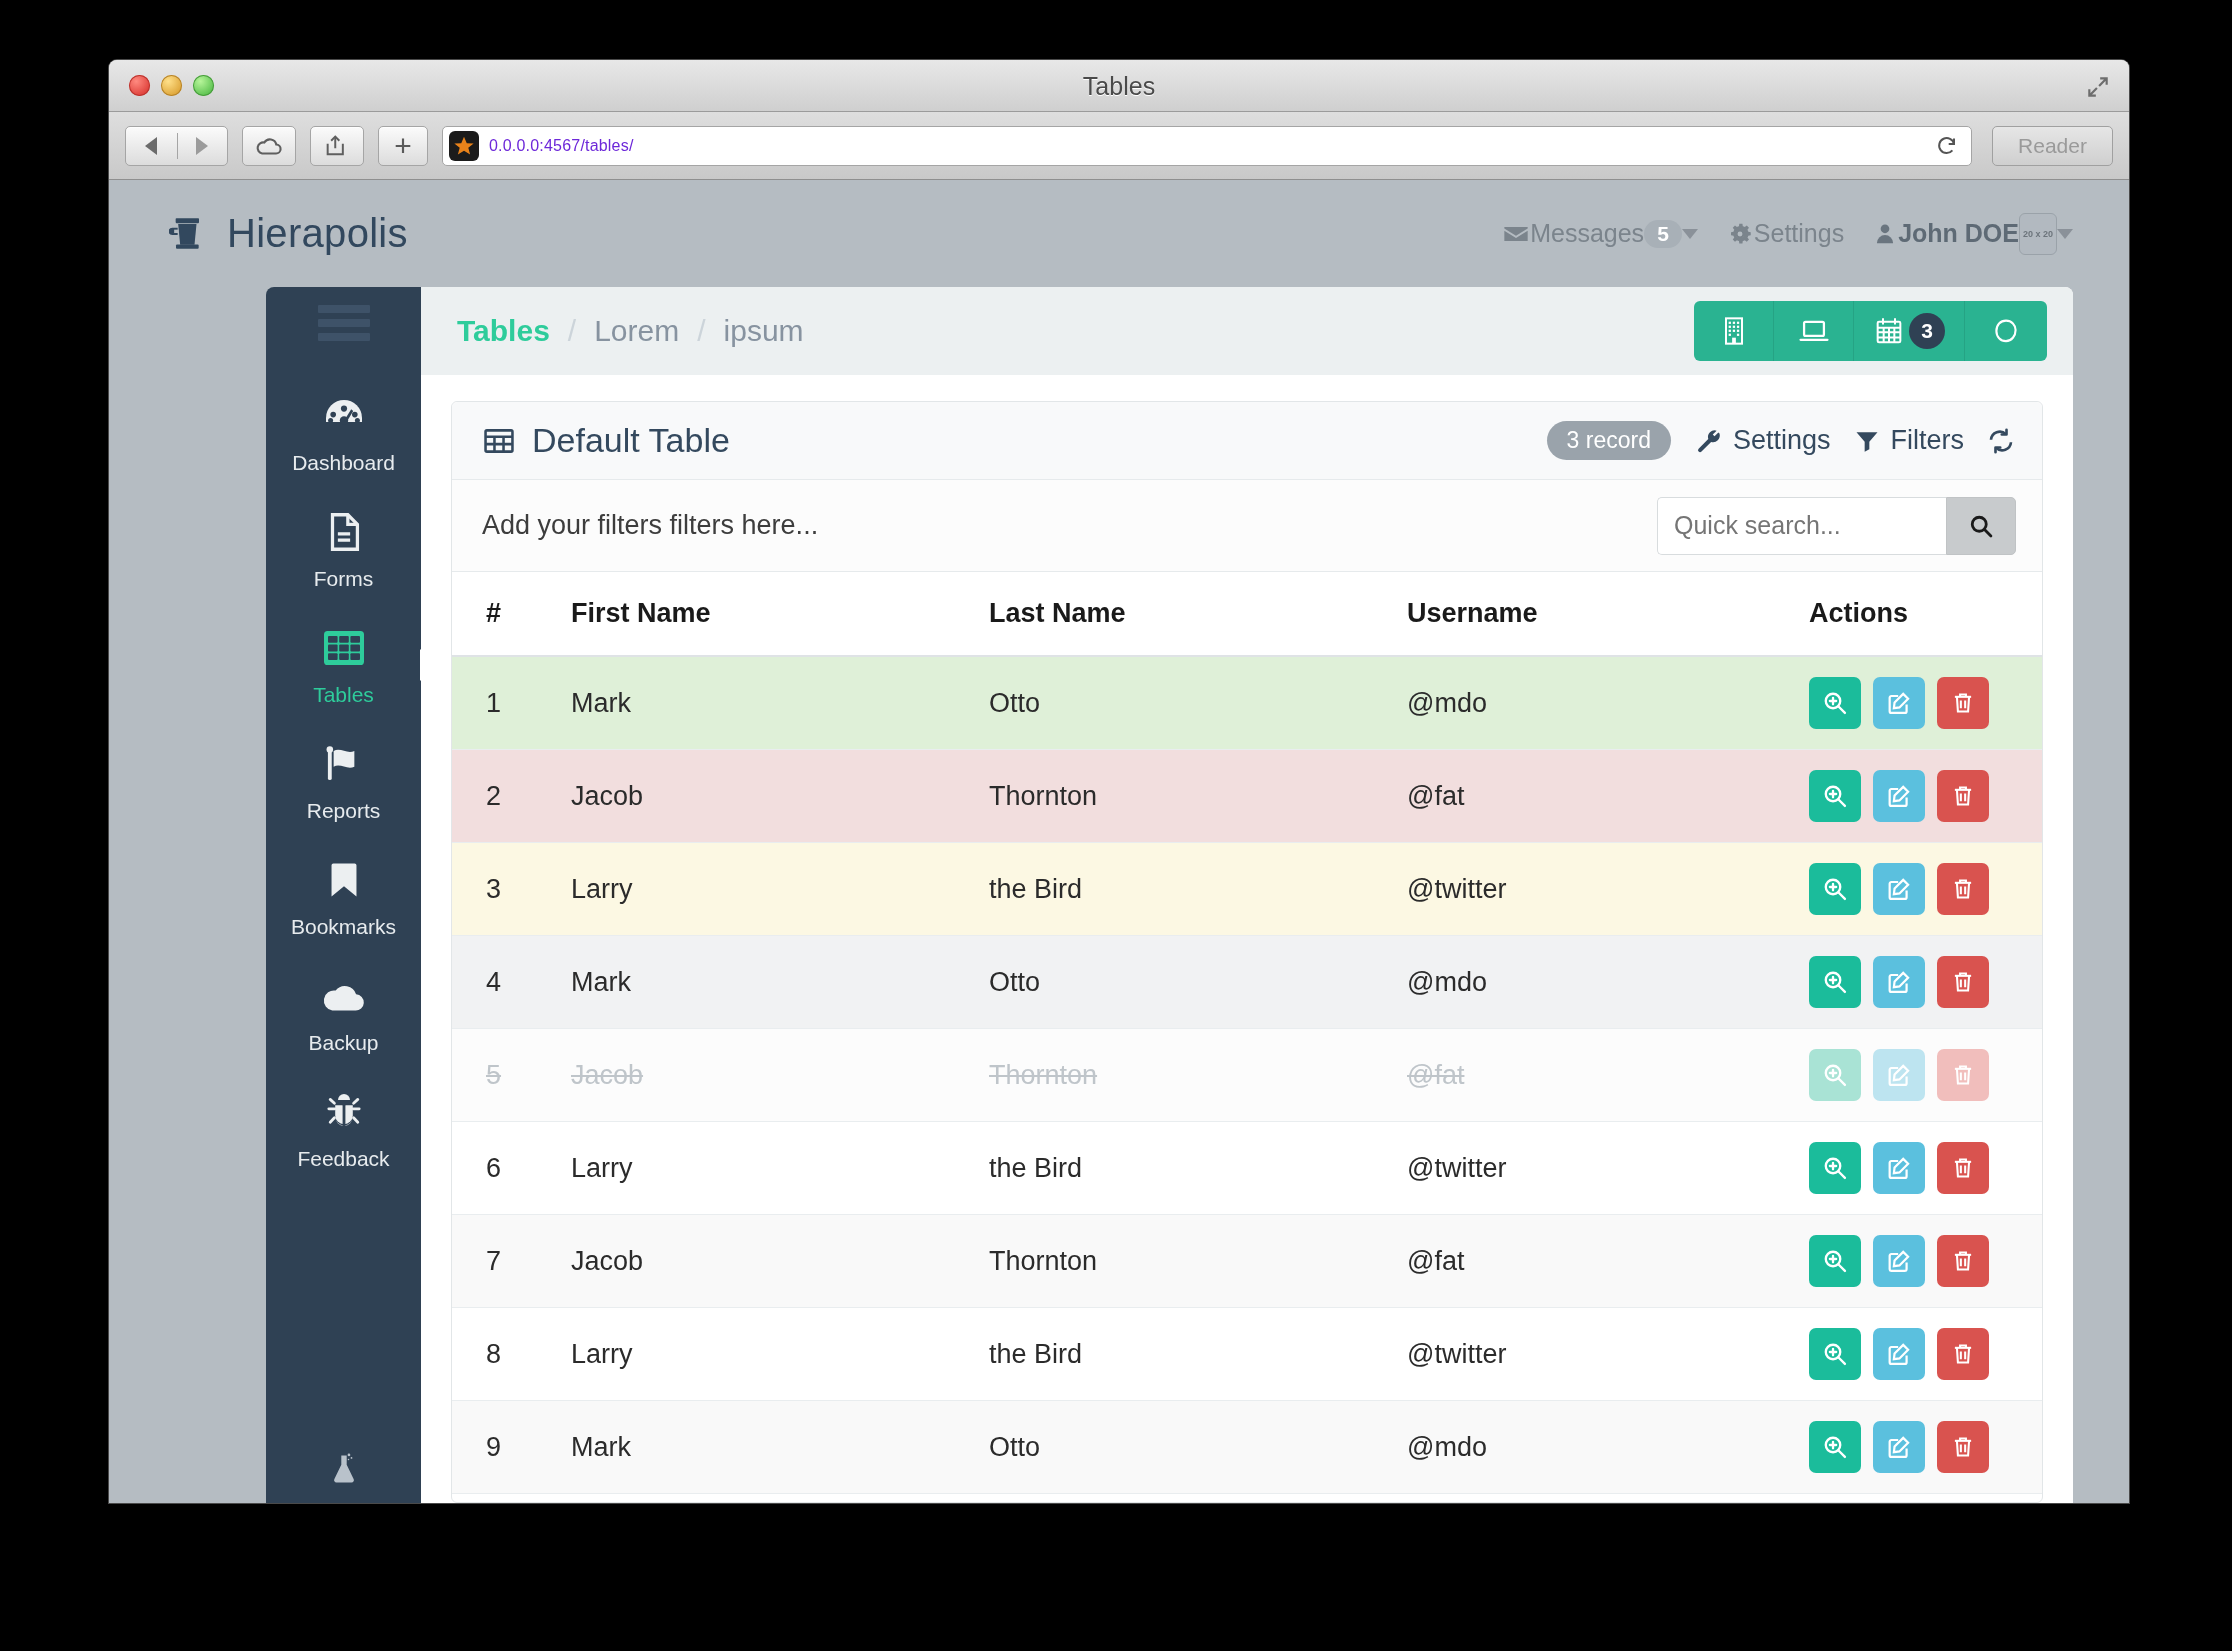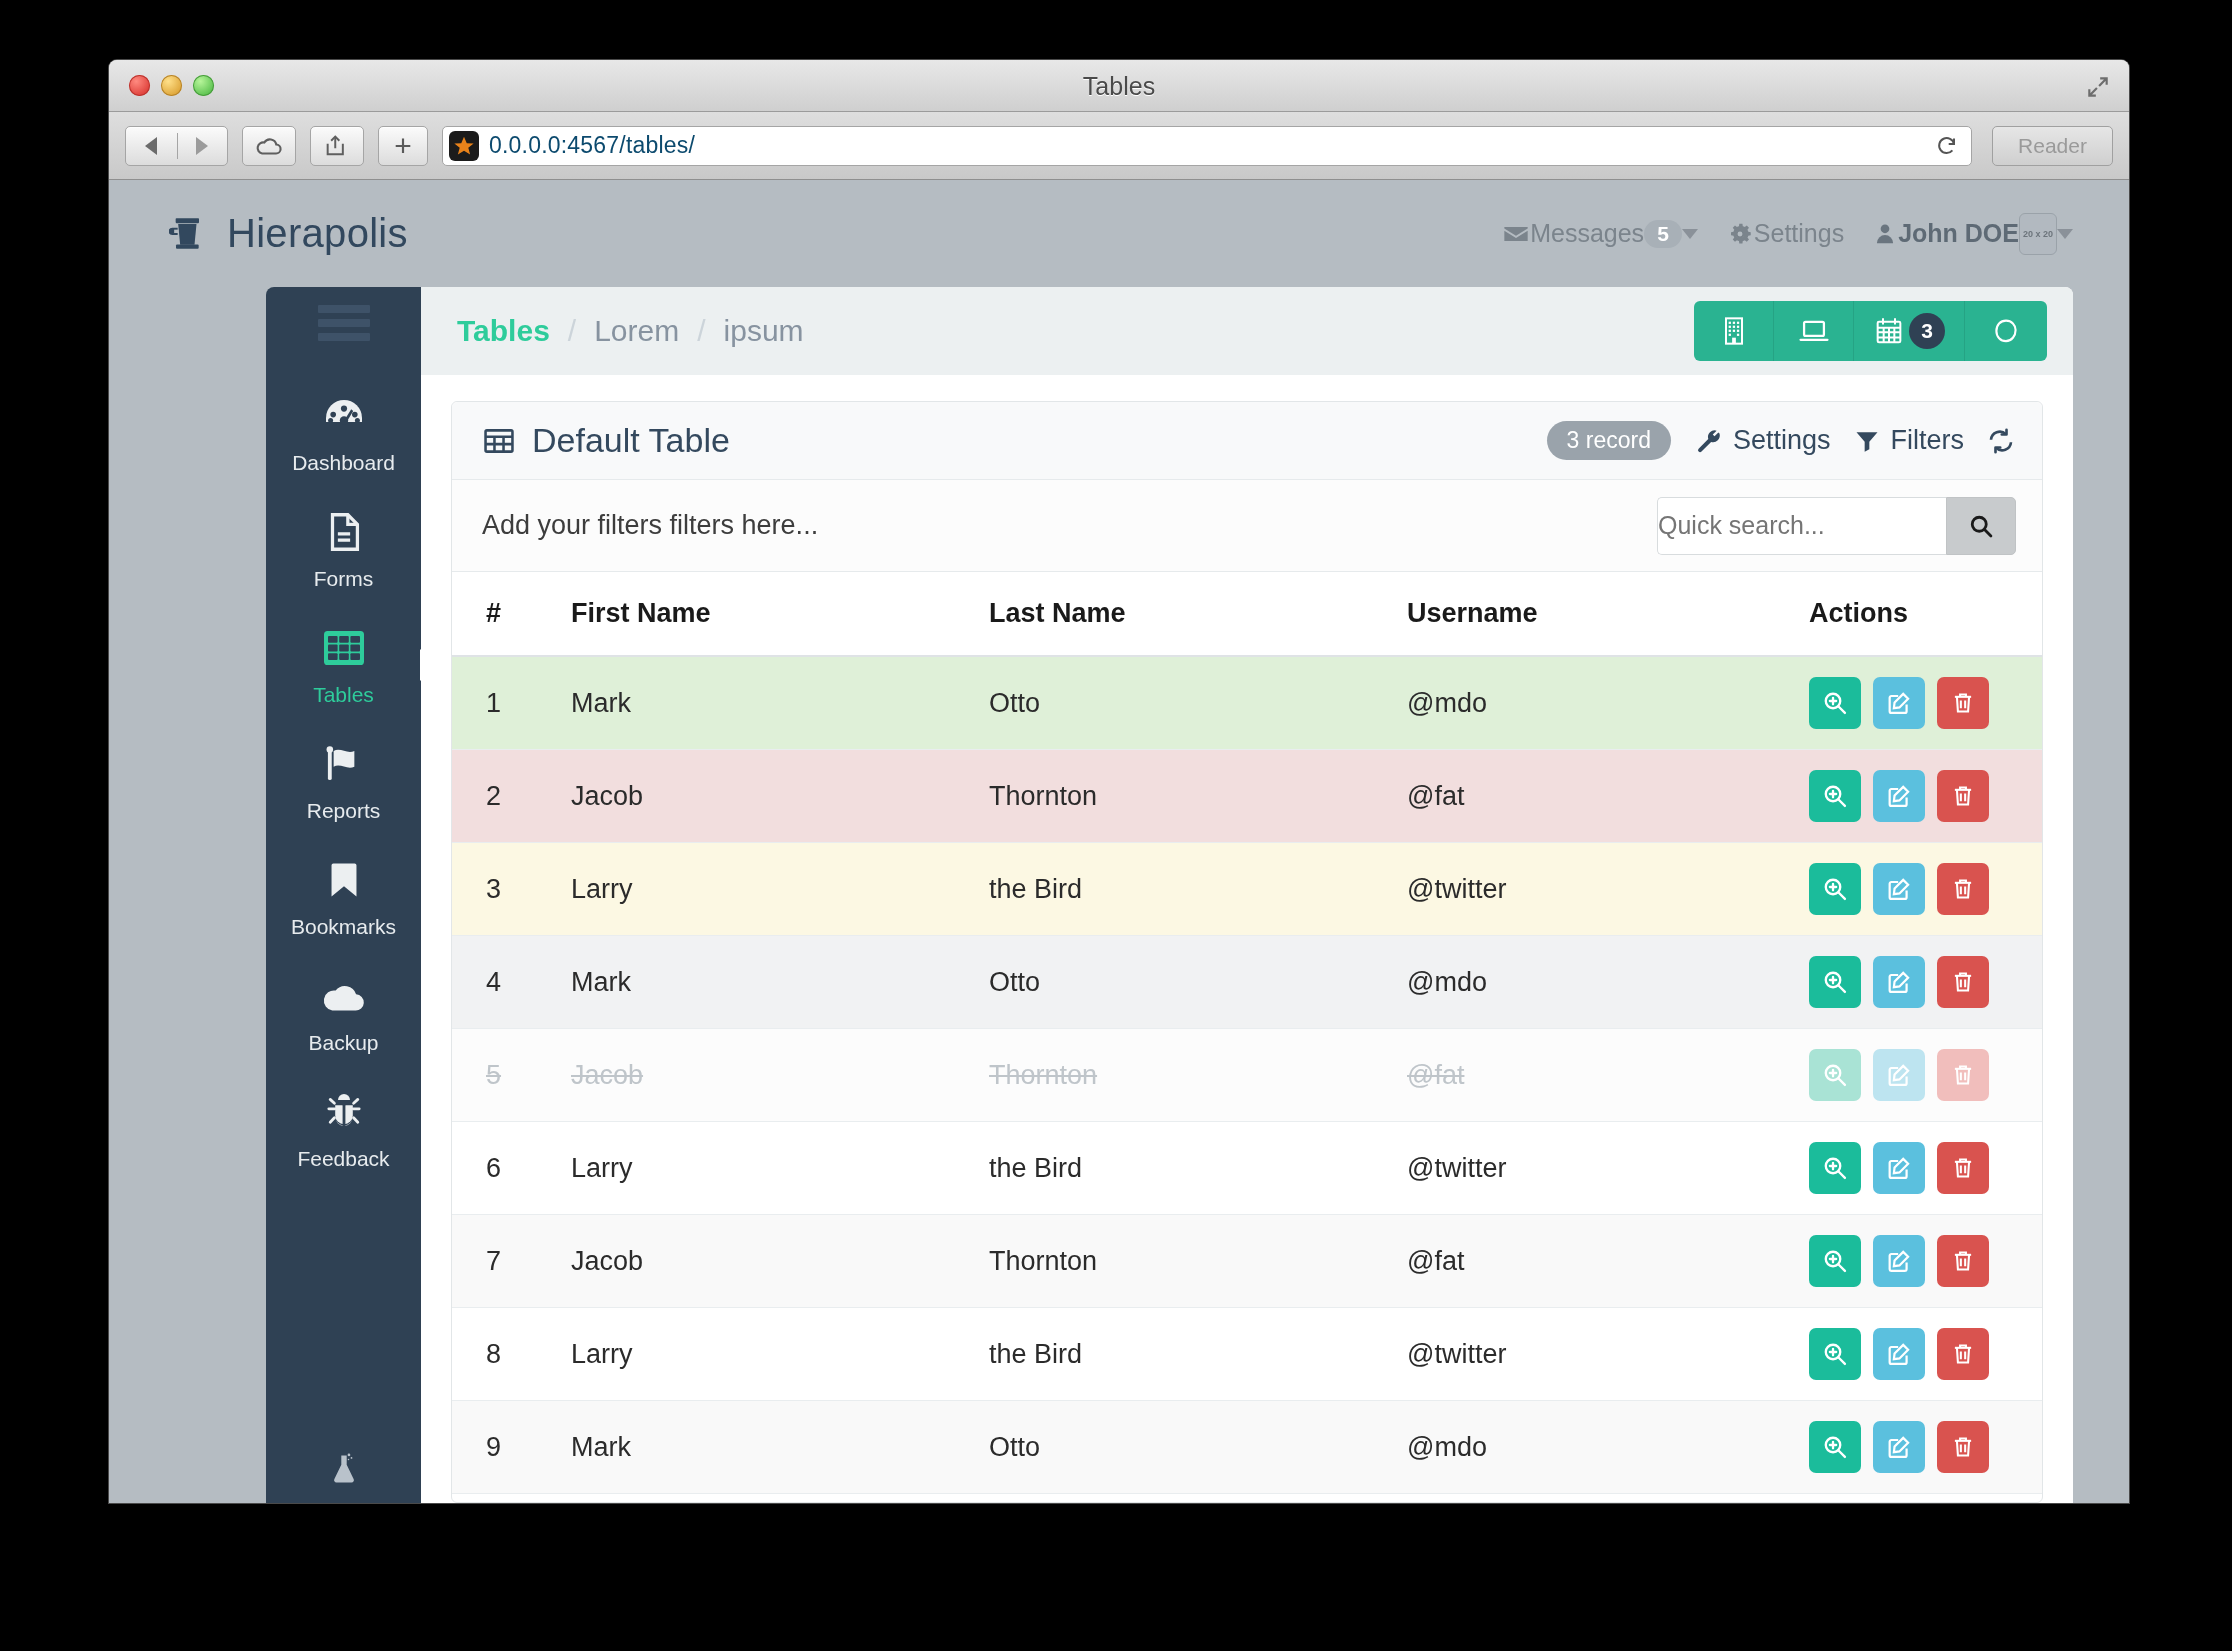--- a/index.html
+++ b/index.html
@@ -80,21 +80,21 @@
     display: flex; align-items: center;
     padding: 0 4px 0 6px;
     position: relative;
   }
   .favicon {
     width: 30px; height: 30px; border-radius: 6px;
     background: #1b1b1b;
     display: flex; align-items: center; justify-content: center;
     margin-right: 10px; flex: none;
   }
-  .url-text { font-size: 23px; color: #0c4a6e; letter-spacing: 0.2px; }
+  .url-text { font-size: 16px; color: #6d28d9; letter-spacing: 0.2px; }
   .reload-icon { margin-left: auto; margin-right: 8px; width: 24px; height: 24px; cursor: pointer; }
   .reader-btn {
     width: 121px; height: 40px;
     background: linear-gradient(to bottom, #e6e6e6, #cfcfcf);
     border: 1px solid #a0a0a0; border-radius: 5px;
     font-size: 21px; color: #9a9a9a;
     display: flex; align-items: center; justify-content: center;
     margin-left: 6px; cursor: pointer;
   }
 
@@ -220,21 +220,21 @@
     display: flex; align-items: center;
     padding: 0 26px 0 30px;
   }
   .filter-text { font-size: 27px; color: #3d3d3d; }
   .search-wrap { margin-left: auto; display: flex; height: 58px; }
   .search-input {
     width: 289px; height: 58px;
     border: 1px solid #d8dcde; border-right: none;
     border-radius: 5px 0 0 5px;
     font-size: 25px; color: #9aa0a6;
-    padding: 0 0; outline: none;
+    padding: 0 16px; outline: none;
     background: #fff;
     font-family: "Liberation Sans", sans-serif;
   }
   .search-btn {
     width: 70px; height: 58px;
     background: #c8cbcd; border: 1px solid #c0c3c5;
     border-radius: 0 5px 5px 0;
     display: flex; align-items: center; justify-content: center;
     cursor: pointer;
   }

